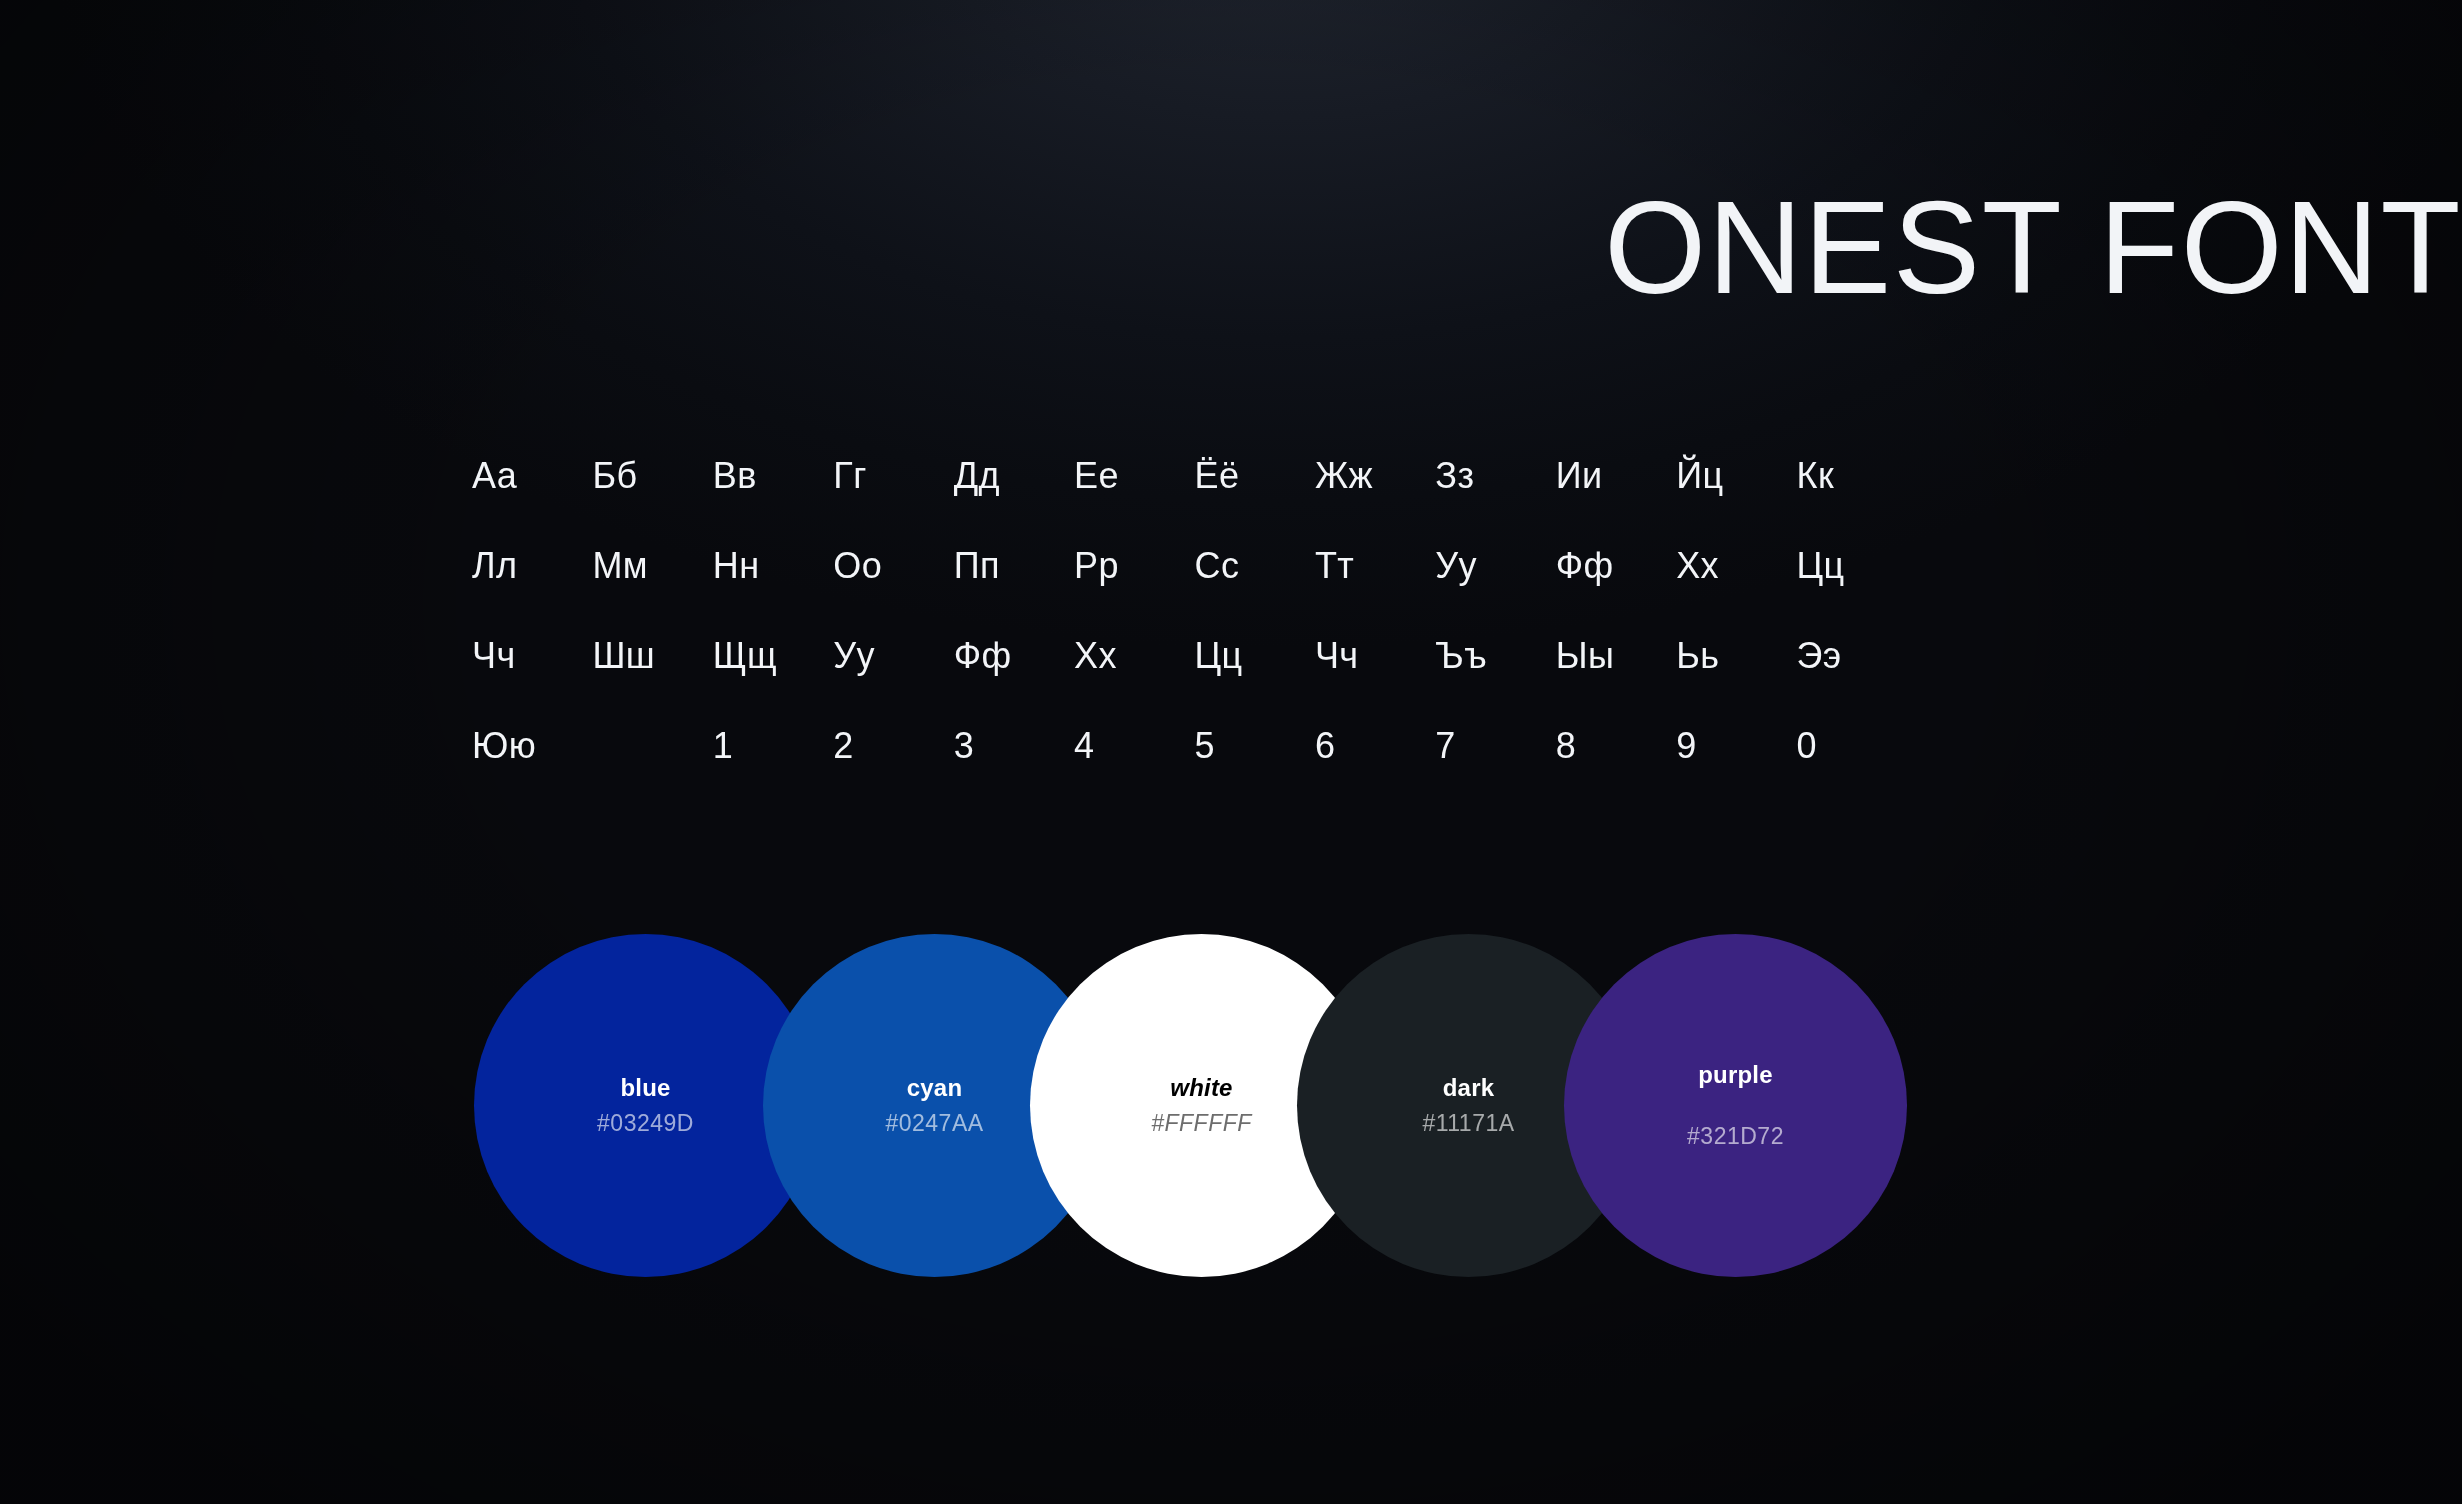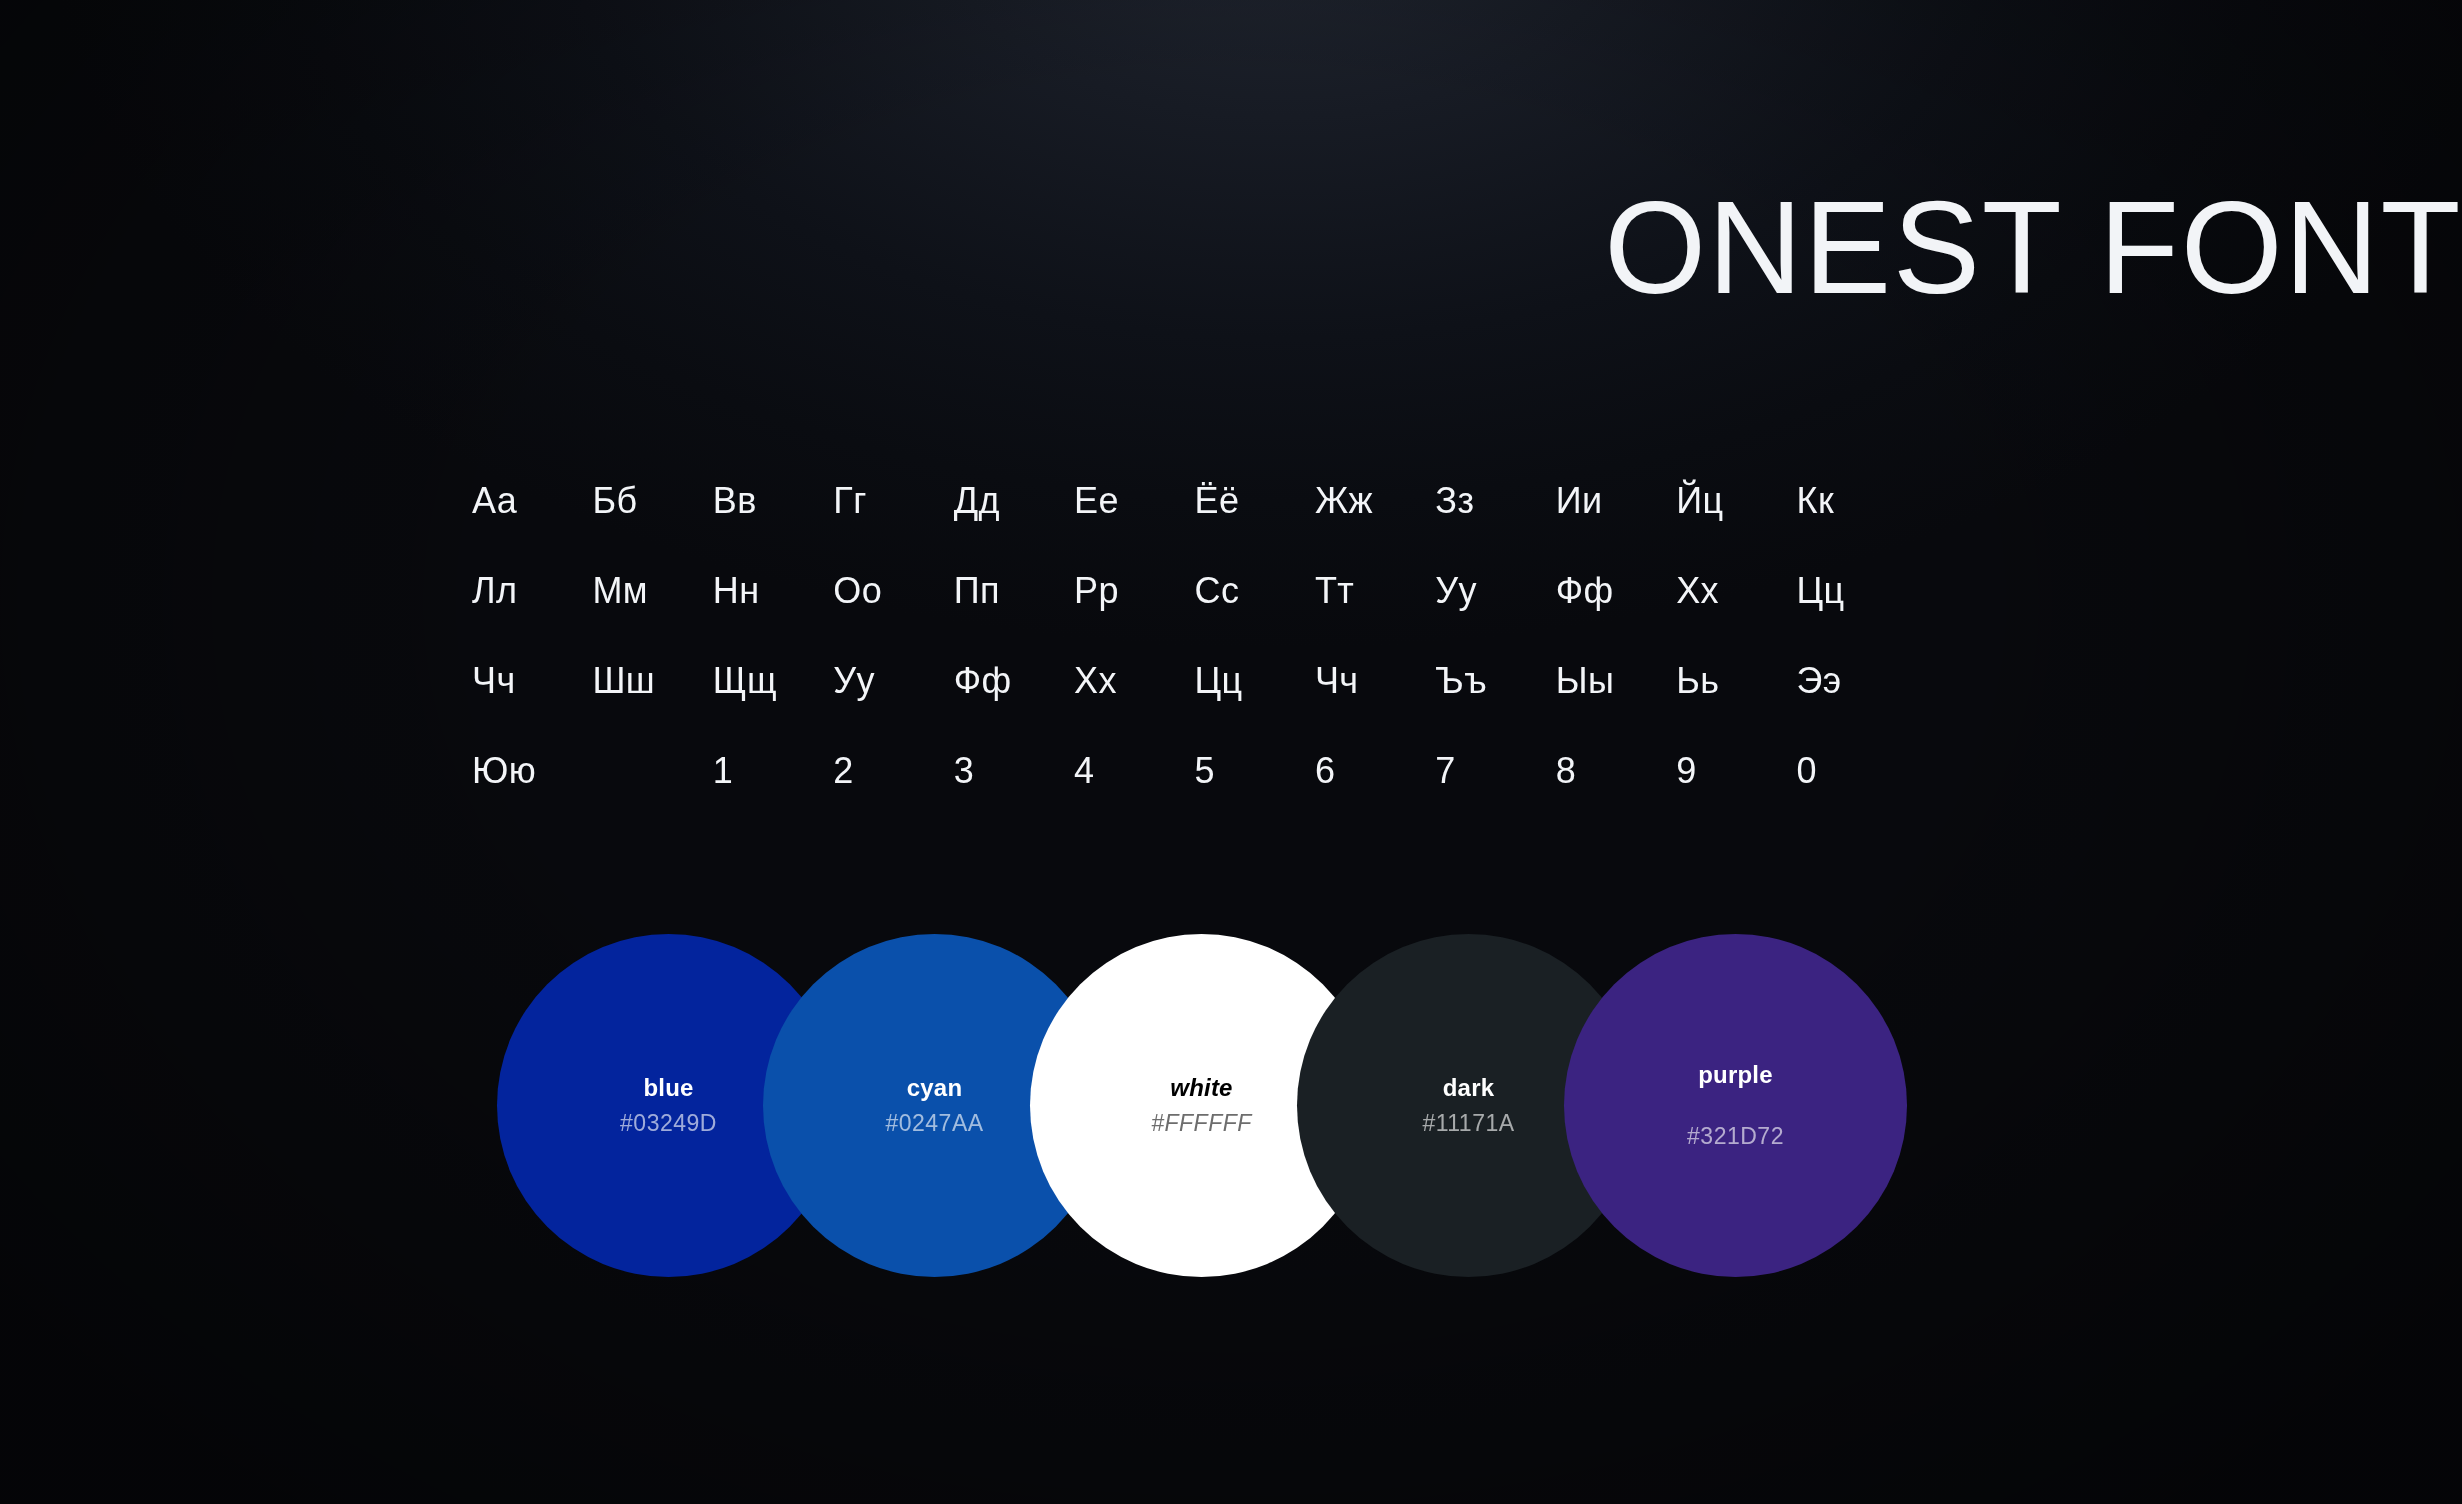--- a/index.html
+++ b/index.html
@@ -47,21 +47,21 @@
     font-size: 131px;
     font-weight: 300;
     letter-spacing: 1.6px;
     line-height: 1;
     white-space: nowrap;
   }
 
   
   #alphabet-grid {
     position: absolute;
-    top: 456px;
+    top: 431px;
     left: 472px;
     width: 1445px;
     display: grid;
     grid-template-columns: repeat(12, 1fr);
     grid-auto-rows: 90px;
     align-items: center;
     justify-items: start;
   }
   .glyph-cell {
     color: #f3f5f8;
@@ -165,21 +165,21 @@
       <div class="glyph-cell">4</div>
       <div class="glyph-cell">5</div>
       <div class="glyph-cell">6</div>
       <div class="glyph-cell">7</div>
       <div class="glyph-cell">8</div>
       <div class="glyph-cell">9</div>
       <div class="glyph-cell">0</div>
     </div>
 
   <div id="palette">
-      <div class="swatch on-dark" style="left: 497px; z-index: 1; background: rgb(3, 36, 157);">
+      <div class="swatch on-dark" style="left: 474px; z-index: 1; background: rgb(3, 36, 157);">
         <div class="swatch-name">blue</div>
         <div class="swatch-hex">#03249D</div>
       </div>
       <div class="swatch on-dark" style="left: 763px; z-index: 2; background: rgb(10, 80, 171);">
         <div class="swatch-name">cyan</div>
         <div class="swatch-hex">#0247AA</div>
       </div>
       <div class="swatch on-light" style="left: 1030px; z-index: 3; background: rgb(255, 255, 255); font-style: italic;">
         <div class="swatch-name">white</div>
         <div class="swatch-hex">#FFFFFF</div>

